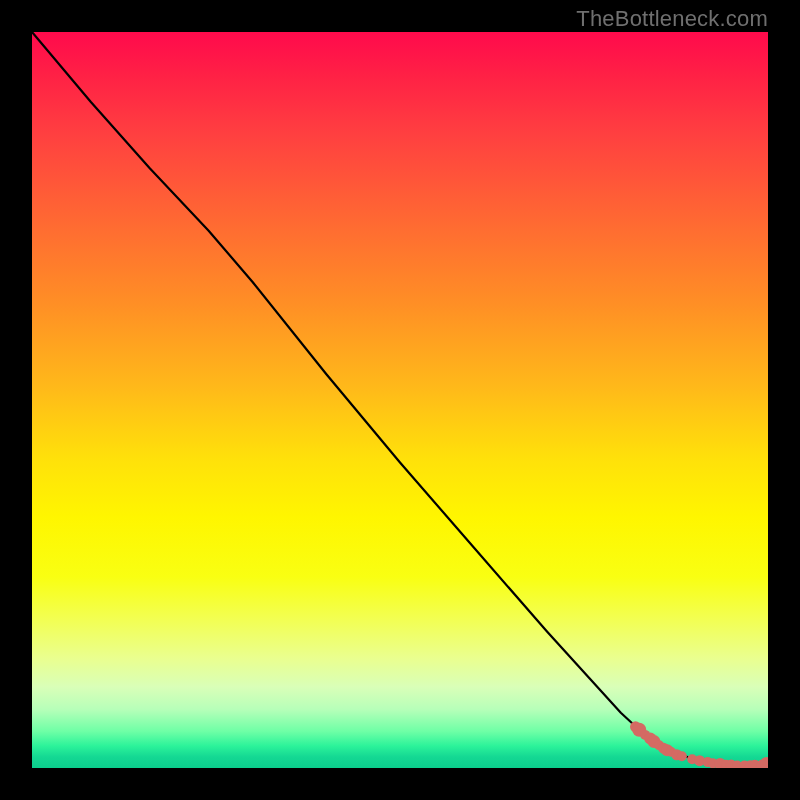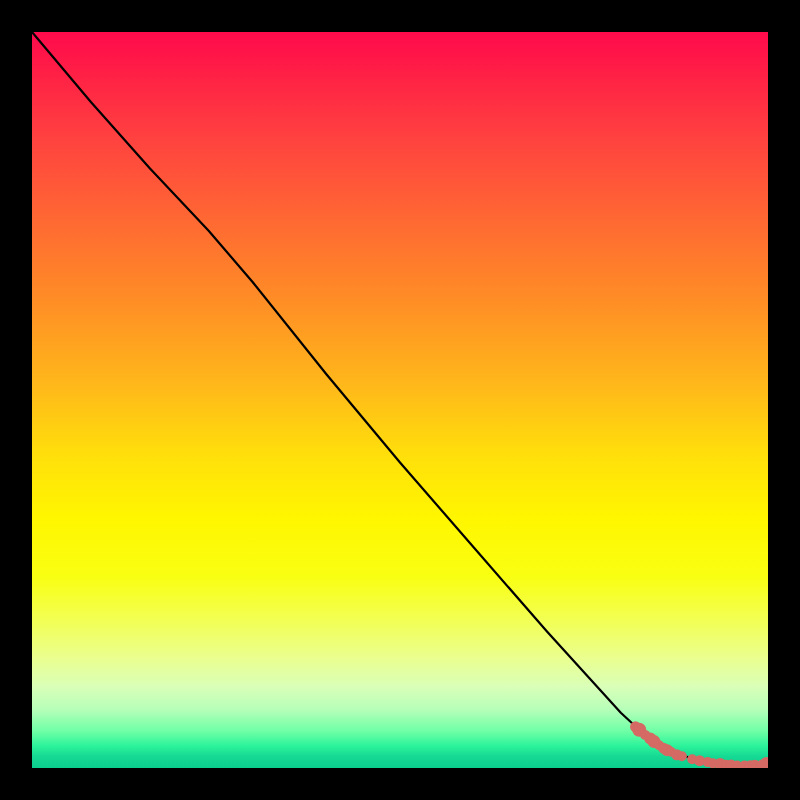--- a/index.html
+++ b/index.html
@@ -71,20 +71,21 @@
   }
   .marker {
     fill: #d46a63;
     stroke: none;
   }
 </style>
 </head>
 <body>
 
 <div class="stage">
+  <div class="watermark">TheBottleneck.com</div>
 
   <div class="plot">
     <svg class="overlay" viewBox="0 0 736 736" preserveAspectRatio="none">
       <path id="curve-path" class="curve" d="M0.00 0.00 L58.88 69.92 L117.76 136.16 L176.64 198.72 L220.80 250.24 L294.40 342.24 L368.00 430.56 L441.60 515.20 L515.20 599.84 L588.80 680.80 L618.24 708.03 L632.96 716.86 L647.68 722.75 L662.40 727.17 L677.12 730.11 L691.84 731.95 L706.56 733.06 L721.28 733.42 L736.00 732.32" style="stroke: rgb(0, 0, 0);"></path>
       <g id="markers-group">
           <circle cx="603.52" cy="694.78" r="5.50" class="marker" style="fill: rgb(212, 106, 99);"></circle>
           <circle cx="607.20" cy="697.73" r="7.00" class="marker" style="fill: rgb(212, 106, 99);"></circle>
           <circle cx="613.09" cy="702.88" r="5.00" class="marker" style="fill: rgb(212, 106, 99);"></circle>
           <circle cx="618.24" cy="706.56" r="6.00" class="marker" style="fill: rgb(212, 106, 99);"></circle>
           <circle cx="621.92" cy="709.50" r="6.50" class="marker" style="fill: rgb(212, 106, 99);"></circle>

